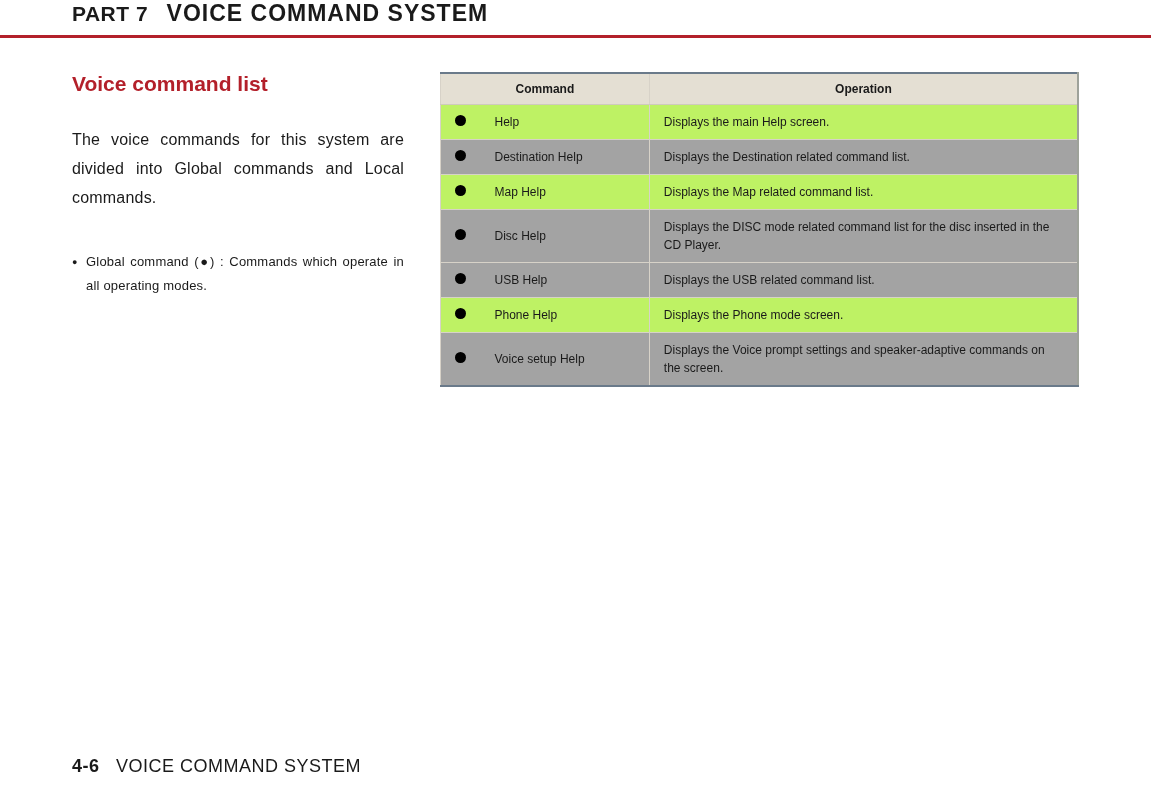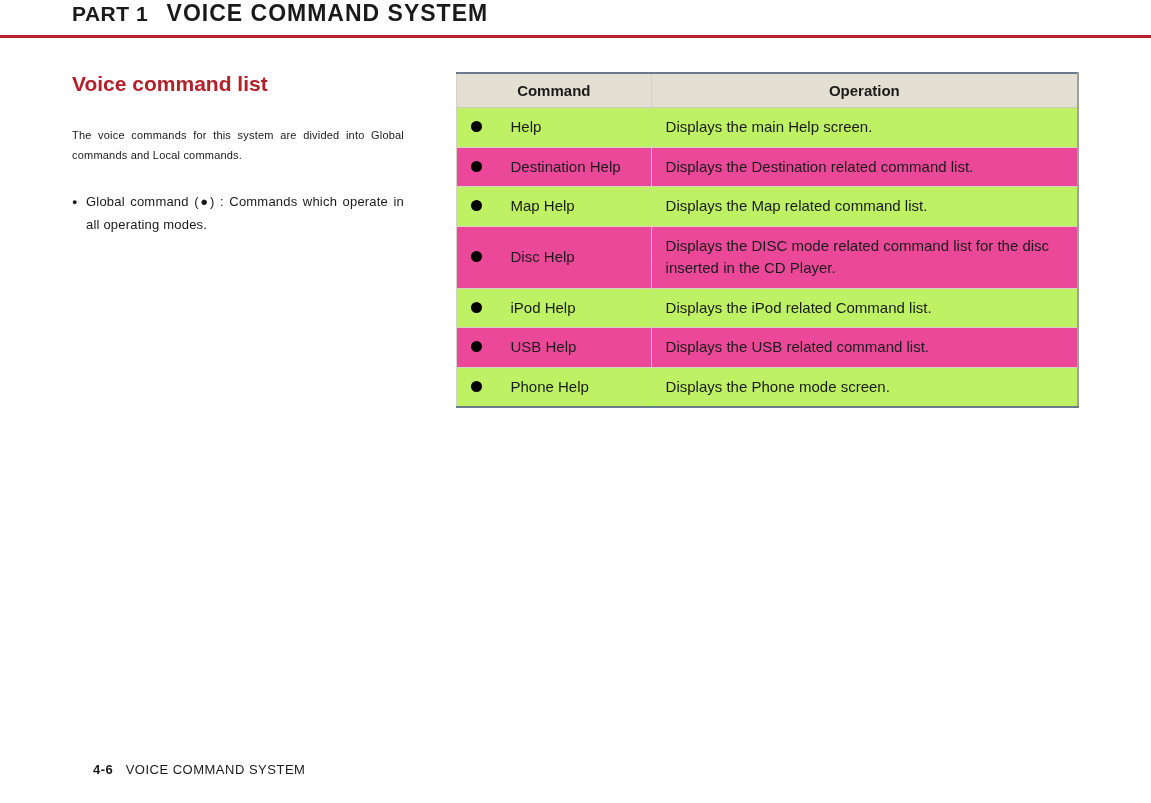--- a/index.html
+++ b/index.html
@@ -28,41 +28,41 @@
   .part-title {
     font-size: 23px;
     font-weight: 700;
     letter-spacing: 1px;
     color: #1a1a1a;
     display: inline-block;
   }
   .content {
     display: flex;
     padding: 0 72px;
-    gap: 52px;
+    gap: 36px;
   }
   .col-left {
     width: 332px;
     flex: 0 0 332px;
   }
   .col-right {
     flex: 1;
   }
   .section-heading {
     color: #b3202a;
     font-size: 21px;
     font-weight: 700;
     margin-bottom: 30px;
   }
   .intro {
-    font-size: 11px;
+    font-size: 16px;
     line-height: 1.8;
     text-align: justify;
     letter-spacing: 0.2px;
-    margin-bottom: 24px;
+    margin-bottom: 38px;
   }
   .bullets {
     list-style: none;
   }
   .bullets li {
     font-size: 13px;
     line-height: 1.8;
     text-align: justify;
     letter-spacing: 0.2px;
     padding-left: 14px;
@@ -82,41 +82,41 @@
     color: #fff;
     font-weight: 700;
     font-size: 16px;
     padding: 6px 14px;
     margin-bottom: 30px;
     width: 380px;
   }
   table.cmd {
     border-collapse: collapse;
     width: 100%;
-    font-size: 15px;
+    font-size: 12px;
     border-top: 2px solid #6a7a8a;
     border-bottom: 2px solid #6a7a8a;
     border-left: 1px solid #d7d2c8;
     border-right: 2px solid #9ea29a;
   }
   table.cmd th {
     background: #e4dfd3;
     font-weight: 700;
     text-align: center;
     padding: 8px 10px;
     border-bottom: 1px solid #cfcabd;
   }
   table.cmd th.col-cmd { width: 220px; border-right: 1px solid #d7d2c8; }
   table.cmd td {
     padding: 8px 14px;
     border-top: 1px solid #d7d2c8;
     vertical-align: middle;
     line-height: 1.5;
   }
-  table.cmd tr.alt td { background: #ec4899; }
+  table.cmd tr.alt td { background: #a3a3a3; }
   table.cmd tr.plain td { background: #bef264; }
   td.bullet-cell {
     width: 40px;
     text-align: center;
     border-right: none;
     padding-right: 0;
   }
   td.cmd-cell {
     border-right: 1px solid #d7d2c8;
     padding-left: 0;
@@ -125,31 +125,30 @@
     display: inline-block;
     width: 11px;
     height: 11px;
     background: #000;
     border-radius: 50%;
   }
   .footer {
     position: absolute;
     bottom: 26px;
     left: 72px;
-    font-size: 13px;
+    font-size: 18px;
     letter-spacing: 0.5px;
-    margin-left: 21px;
   }
   .footer .pg { font-weight: 700; }
 </style>
 </head>
 <body>
 
 <div class="header">
-  <span class="part-label">PART 1</span>
+  <span class="part-label">PART 7</span>
   <span class="part-title">VOICE COMMAND SYSTEM</span>
 </div>
 
 <div class="content">
   <div class="col-left">
     <h2 class="section-heading">Voice command list</h2>
     <p class="intro">The voice commands for this system are divided into Global commands and Local commands.</p>
     <ul class="bullets">
       <li>Global command (●) : Commands which operate in all operating modes.</li>
     </ul>
@@ -177,34 +176,34 @@
         <tr class="plain">
           <td class="bullet-cell"><span class="dot"></span></td>
           <td class="cmd-cell">Map Help</td>
           <td>Displays the Map related command list.</td>
         </tr>
         <tr class="alt">
           <td class="bullet-cell"><span class="dot"></span></td>
           <td class="cmd-cell">Disc Help</td>
           <td>Displays the DISC mode related command list for the disc inserted in the CD Player.</td>
         </tr>
-        <tr class="plain">
-          <td class="bullet-cell"><span class="dot"></span></td>
-          <td class="cmd-cell">iPod Help</td>
-          <td>Displays the iPod related Command list.</td>
-        </tr>
         <tr class="alt">
           <td class="bullet-cell"><span class="dot"></span></td>
           <td class="cmd-cell">USB Help</td>
           <td>Displays the USB related command list.</td>
         </tr>
         <tr class="plain">
           <td class="bullet-cell"><span class="dot"></span></td>
           <td class="cmd-cell">Phone Help</td>
           <td>Displays the Phone mode screen.</td>
+        </tr>
+        <tr class="alt">
+          <td class="bullet-cell"><span class="dot"></span></td>
+          <td class="cmd-cell">Voice setup Help</td>
+          <td>Displays the Voice prompt settings and speaker-adaptive commands on the screen.</td>
         </tr>
       </tbody>
     </table>
   </div>
 </div>
 
 <div class="footer">
   <span class="pg">4-6</span>&nbsp;&nbsp;
   <span>VOICE COMMAND SYSTEM</span>
 </div>

